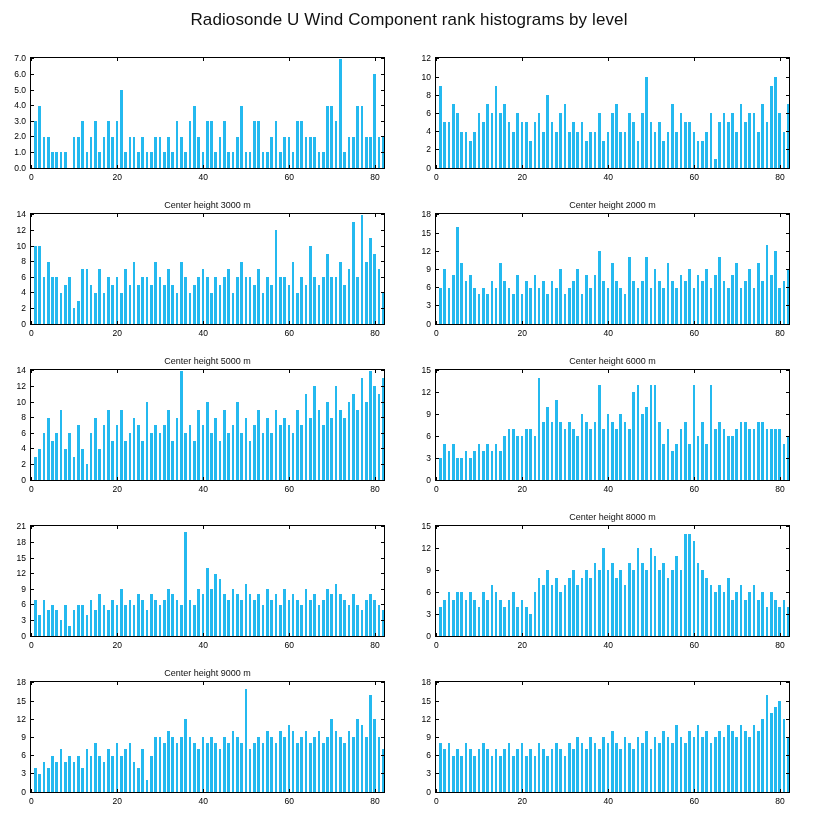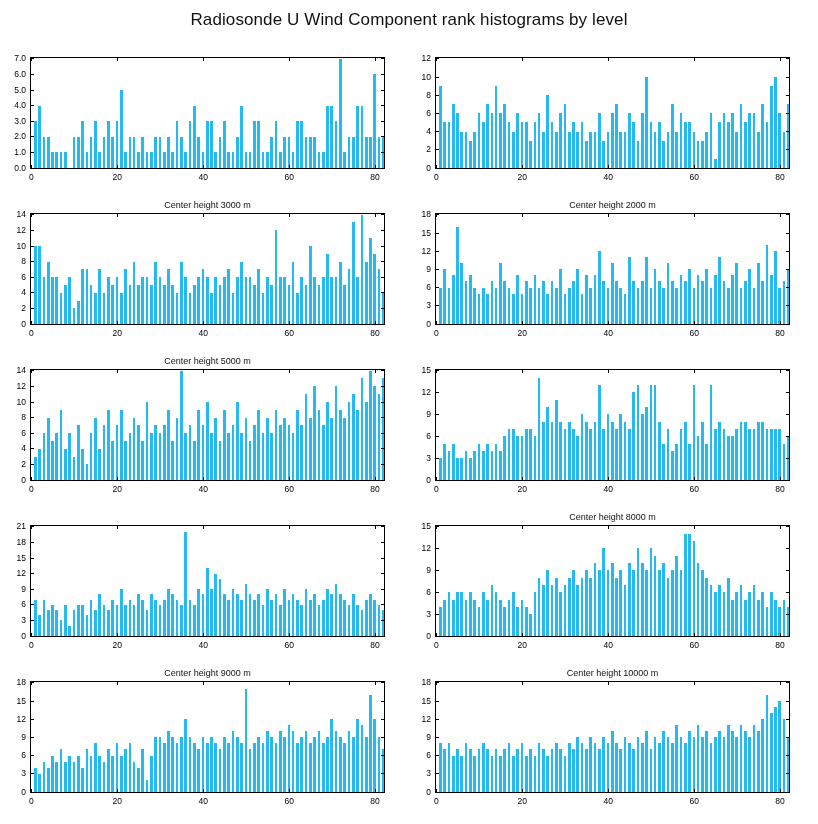--- a/index.html
+++ b/index.html
@@ -721,20 +721,21 @@
         <div class="xtick-mark" style="left: 173.202px; top: 13px; height: 4px;"></div>
         <div class="xtick-label" style="left: 173.202px; top: 128px;">40</div>
         <div class="xtick-mark" style="left: 259.154px; top: 121px; height: 4px;"></div>
         <div class="xtick-mark" style="left: 259.154px; top: 13px; height: 4px;"></div>
         <div class="xtick-label" style="left: 259.154px; top: 128px;">60</div>
         <div class="xtick-mark" style="left: 345.105px; top: 121px; height: 4px;"></div>
         <div class="xtick-mark" style="left: 345.105px; top: 13px; height: 4px;"></div>
         <div class="xtick-label" style="left: 345.105px; top: 128px;">80</div>
       </div>
       <div class="panel" style="left: 435px; top: 356px; width: 355px; height: 145px;">
+        <div class="panel-title">Center height 6000 m</div>
         <div class="plot-frame" style="left: 0px; top: 13px; width: 355px; height: 112px;">
           <div class="bars">
             <div class="bar" style="left: 2.96532px; width: 2.66449px; height: 21.88px;"></div>
             <div class="bar" style="left: 7.26288px; width: 2.66449px; height: 36.4667px;"></div>
             <div class="bar" style="left: 11.5604px; width: 2.66449px; height: 29.1733px;"></div>
             <div class="bar" style="left: 15.858px; width: 2.66449px; height: 36.4667px;"></div>
             <div class="bar" style="left: 20.1556px; width: 2.66449px; height: 21.88px;"></div>
             <div class="bar" style="left: 24.4531px; width: 2.66449px; height: 21.88px;"></div>
             <div class="bar" style="left: 28.7507px; width: 2.66449px; height: 29.1733px;"></div>
             <div class="bar" style="left: 33.0482px; width: 2.66449px; height: 21.88px;"></div>
@@ -1216,21 +1217,20 @@
         <div class="xtick-mark" style="left: 173.202px; top: 13px; height: 4px;"></div>
         <div class="xtick-label" style="left: 173.202px; top: 128px;">40</div>
         <div class="xtick-mark" style="left: 259.154px; top: 121px; height: 4px;"></div>
         <div class="xtick-mark" style="left: 259.154px; top: 13px; height: 4px;"></div>
         <div class="xtick-label" style="left: 259.154px; top: 128px;">60</div>
         <div class="xtick-mark" style="left: 345.105px; top: 121px; height: 4px;"></div>
         <div class="xtick-mark" style="left: 345.105px; top: 13px; height: 4px;"></div>
         <div class="xtick-label" style="left: 345.105px; top: 128px;">80</div>
       </div>
       <div class="panel" style="left: 435px; top: 668px; width: 355px; height: 145px;">
-        <div class="panel-title">Center height 10000 m</div>
         <div class="plot-frame" style="left: 0px; top: 13px; width: 355px; height: 112px;">
           <div class="bars">
             <div class="bar" style="left: 2.96532px; width: 2.66449px; height: 48.6222px;"></div>
             <div class="bar" style="left: 7.26288px; width: 2.66449px; height: 42.5444px;"></div>
             <div class="bar" style="left: 11.5604px; width: 2.66449px; height: 48.6222px;"></div>
             <div class="bar" style="left: 15.858px; width: 2.66449px; height: 36.4667px;"></div>
             <div class="bar" style="left: 20.1556px; width: 2.66449px; height: 42.5444px;"></div>
             <div class="bar" style="left: 24.4531px; width: 2.66449px; height: 36.4667px;"></div>
             <div class="bar" style="left: 28.7507px; width: 2.66449px; height: 48.6222px;"></div>
             <div class="bar" style="left: 33.0482px; width: 2.66449px; height: 42.5444px;"></div>

